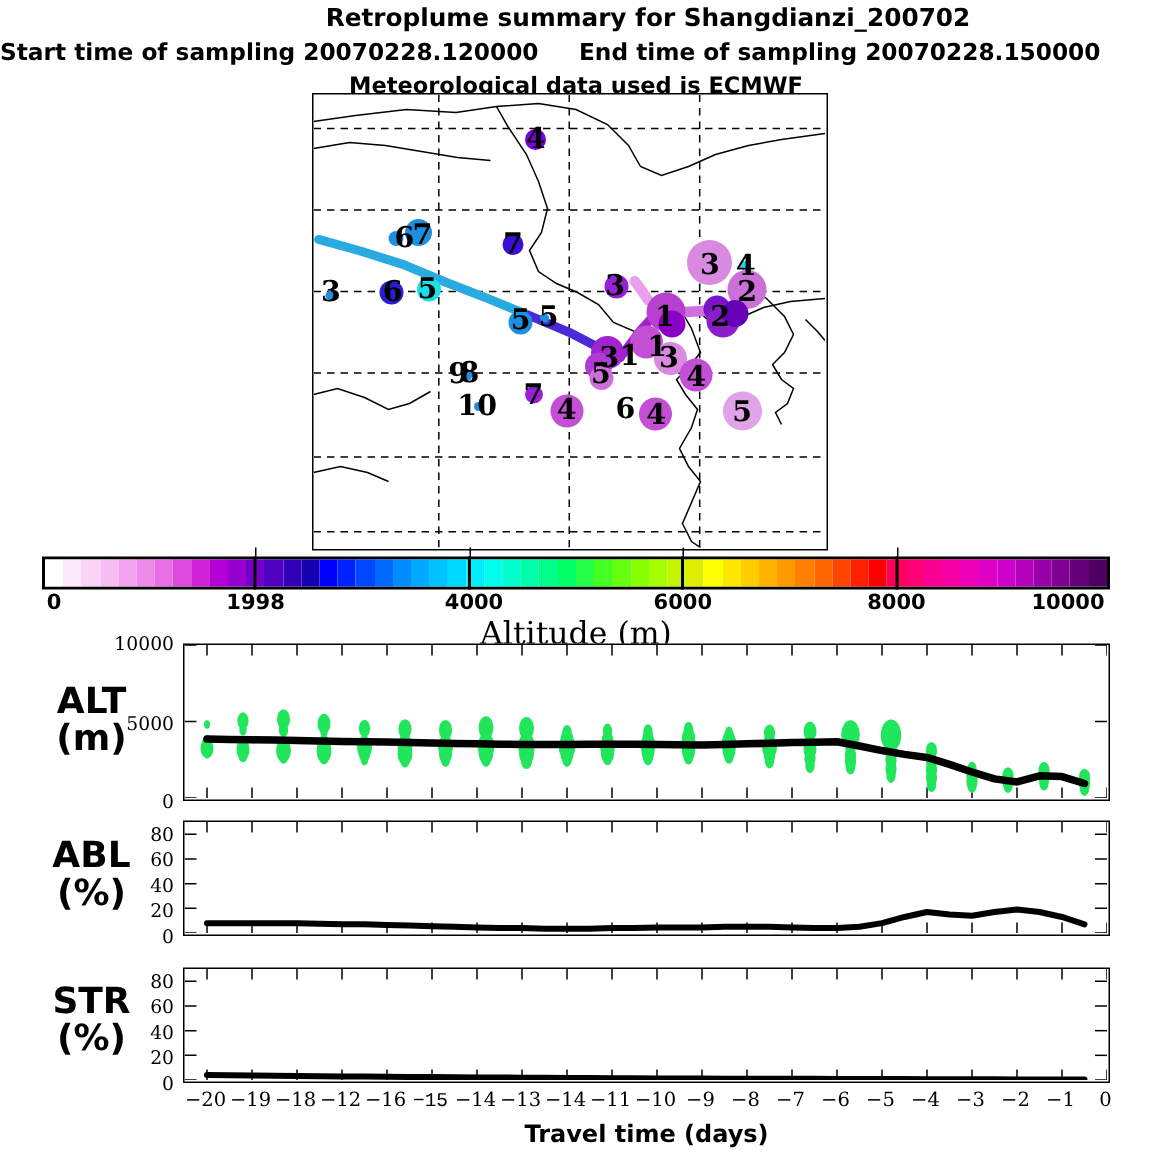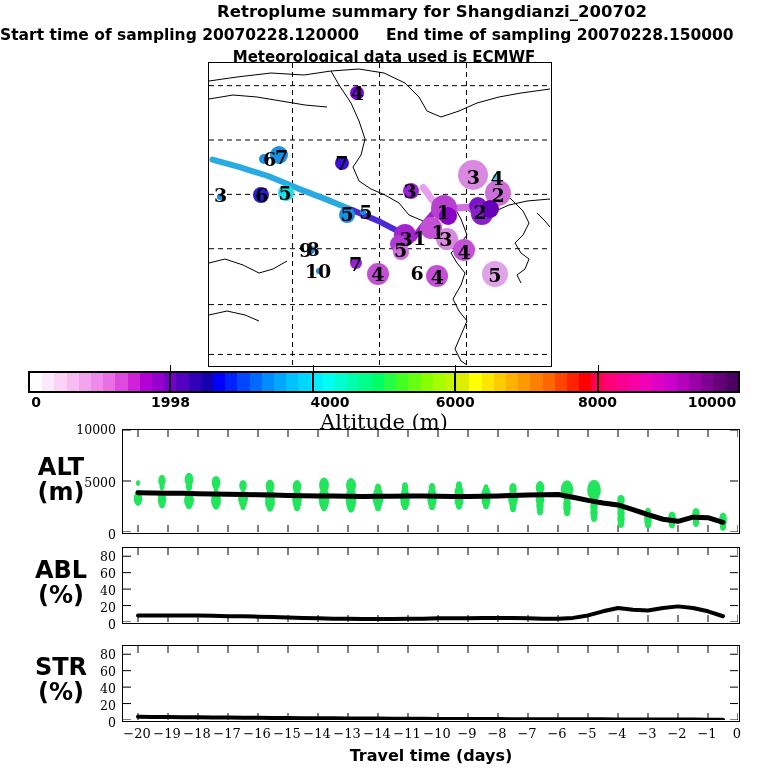--- a/index.html
+++ b/index.html
@@ -221,21 +221,21 @@
   </div>
 <div id="cbar-ticks">
     <div class="abs cbar-tick" style="left: 170.4px;"></div>
     <div class="abs cbar-tick" style="left: 312.8px;"></div>
     <div class="abs cbar-tick" style="left: 455.2px;"></div>
     <div class="abs cbar-tick" style="left: 597.6px;"></div>
   </div>
 <div id="cbar-labels">
     <div class="cbar-lbl" style="left: 36px;">0</div>
     <div class="cbar-lbl" style="left: 170.4px;">1998</div>
-    <div class="cbar-lbl" style="left: 330px;">4000</div>
+    <div class="cbar-lbl" style="left: 316px;">4000</div>
     <div class="cbar-lbl" style="left: 455.2px;">6000</div>
     <div class="cbar-lbl" style="left: 597.6px;">8000</div>
     <div class="cbar-lbl" style="left: 712px;">10000</div>
   </div>
 <div class="abs" id="cbar-title">Altitude (m)</div>
 
 <div class="ts-panel" id="panel-alt">
   <svg id="svg-alt" width="615" height="102">
       <line x1="15" y1="0" x2="15" y2="7" stroke="#000" stroke-width="1"></line>
       <line x1="15" y1="102" x2="15" y2="95" stroke="#000" stroke-width="1"></line>
@@ -536,23 +536,23 @@
     <div class="ytick-lbl" style="left: 58px; width: 58px; top: 722px;">0</div>
     <div class="ytick-lbl" style="left: 58px; width: 58px; top: 704.889px;">20</div>
     <div class="ytick-lbl" style="left: 58px; width: 58px; top: 687.778px;">40</div>
     <div class="ytick-lbl" style="left: 58px; width: 58px; top: 670.667px;">60</div>
     <div class="ytick-lbl" style="left: 58px; width: 58px; top: 653.556px;">80</div>
   </div>
 <div id="xtick-labels">
     <div class="xtick-lbl" style="left: 137px;">−20</div>
     <div class="xtick-lbl" style="left: 167px;">−19</div>
     <div class="xtick-lbl" style="left: 197px;">−18</div>
-    <div class="xtick-lbl" style="left: 227px;">−17</div>
+    <div class="xtick-lbl" style="left: 227px;">−12</div>
     <div class="xtick-lbl" style="left: 257px;">−16</div>
-    <div class="xtick-lbl" style="left: 287px;">−15</div>
+    <div class="xtick-lbl" style="left: 287px; font-family: Liberation Mono, monospace;">−15</div>
     <div class="xtick-lbl" style="left: 317px;">−14</div>
     <div class="xtick-lbl" style="left: 347px;">−13</div>
     <div class="xtick-lbl" style="left: 377px;">−14</div>
     <div class="xtick-lbl" style="left: 407px;">−11</div>
     <div class="xtick-lbl" style="left: 437px;">−10</div>
     <div class="xtick-lbl" style="left: 467px;">−9</div>
     <div class="xtick-lbl" style="left: 497px;">−8</div>
     <div class="xtick-lbl" style="left: 527px;">−7</div>
     <div class="xtick-lbl" style="left: 557px;">−6</div>
     <div class="xtick-lbl" style="left: 587px;">−5</div>

